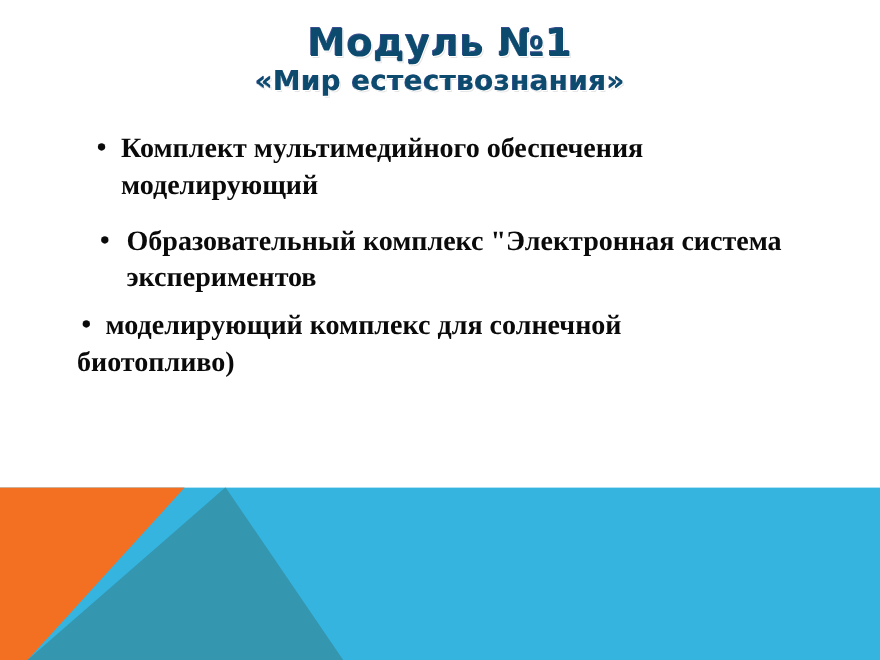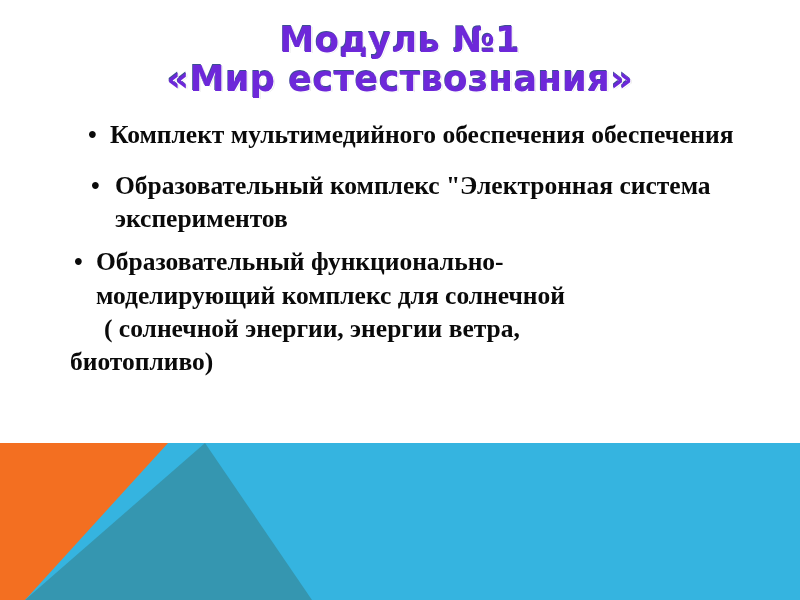--- a/index.html
+++ b/index.html
@@ -38,32 +38,32 @@
     top: 22px;
     width: 800px;
     text-align: center;
     line-height: 1.06;
     z-index: 5;
   }
   .title-line {
     display: block;
     font-family: "DejaVu Sans", "Liberation Sans", sans-serif;
     font-weight: bold;
-    color: #6d28d9;
+    color: #0c4a6e;
     letter-spacing: 0.5px;
     text-shadow:
        0.7px 0.7px 0 #ffffff,
       -0.6px -0.6px 0 #3a4f8f,
        1.4px 1.4px 0 rgba(0,0,0,0.10);
   }
   .title-line-1 {
     font-size: 35px;
   }
   .title-line-2 {
-    font-size: 35px;
+    font-size: 25px;
     margin-top: 2px;
   }
 
   
   .body-block {
     position: absolute;
     left: 0;
     top: 118px;
     width: 800px;
     z-index: 4;
@@ -120,36 +120,34 @@
     <span class="title-line title-line-1">Модуль №1</span>
     <span class="title-line title-line-2">«Мир естествознания»</span>
   </div>
 
   <div class="body-block">
 
     <div class="bullet-row b1">
       <span class="mark">•</span>
       <span class="btext">
         <span class="line-indent">Комплект мультимедийного обеспечения</span>
-        <span class="line-indent">обеспечения</span>
+        <span class="line-indent">моделирующий</span>
       </span>
     </div>
 
     <div class="bullet-row b2">
       <span class="mark">•</span>
       <span class="btext">
         <span class="line-indent"> Образовательный комплекс "Электронная</span>
         <span class="line-indent">система экспериментов</span>
       </span>
     </div>
 
     <div class="bullet-row b3">
       <span class="mark">•</span>
       <span class="btext">
-        <span class="line-indent">Образовательный функционально-</span>
         <span class="line-indent">моделирующий комплекс для солнечной</span>
-        <span class="line-extra">( солнечной энергии, энергии ветра,</span>
         <span class="line-last">биотопливо)</span>
       </span>
     </div>
 
   </div>
 </div>
 
 </body></html>

